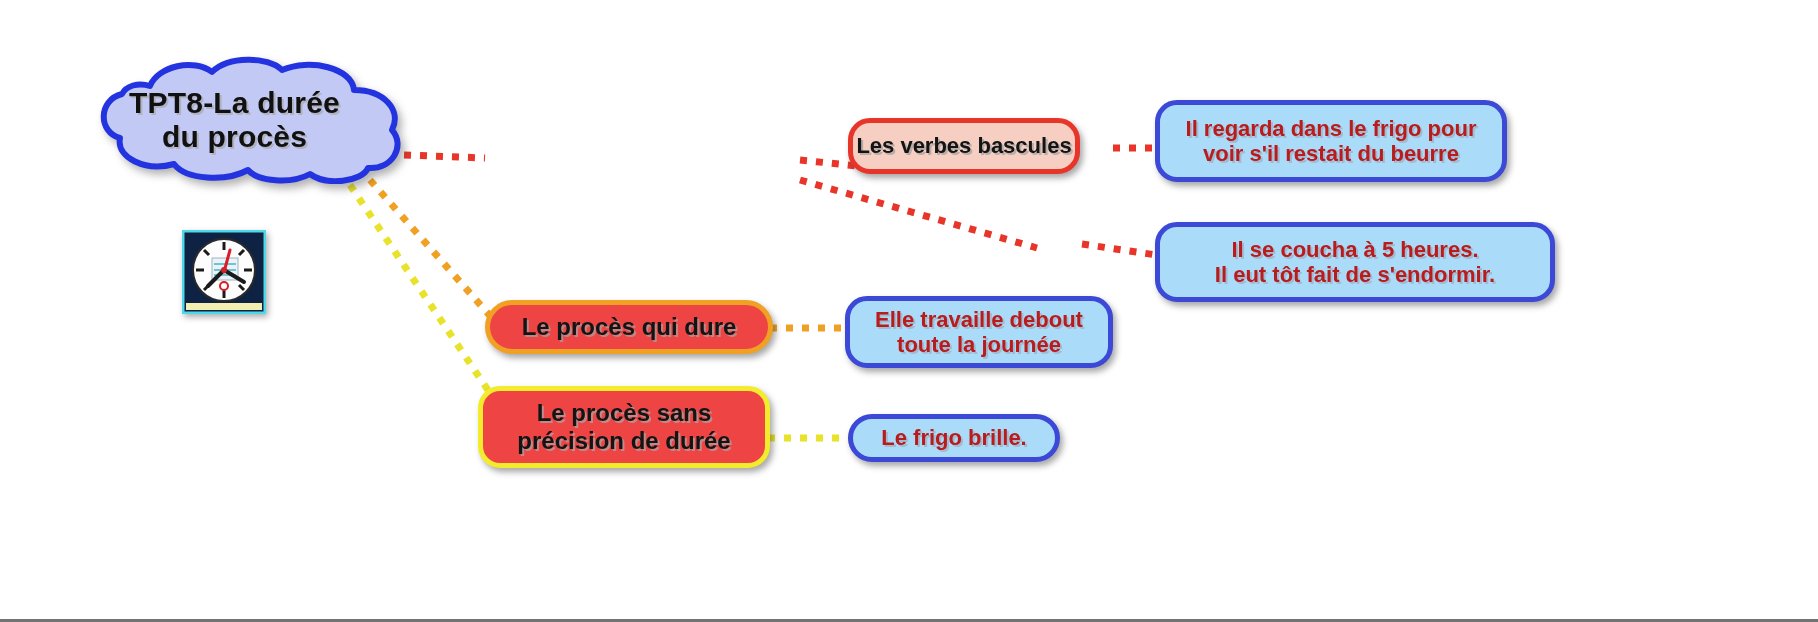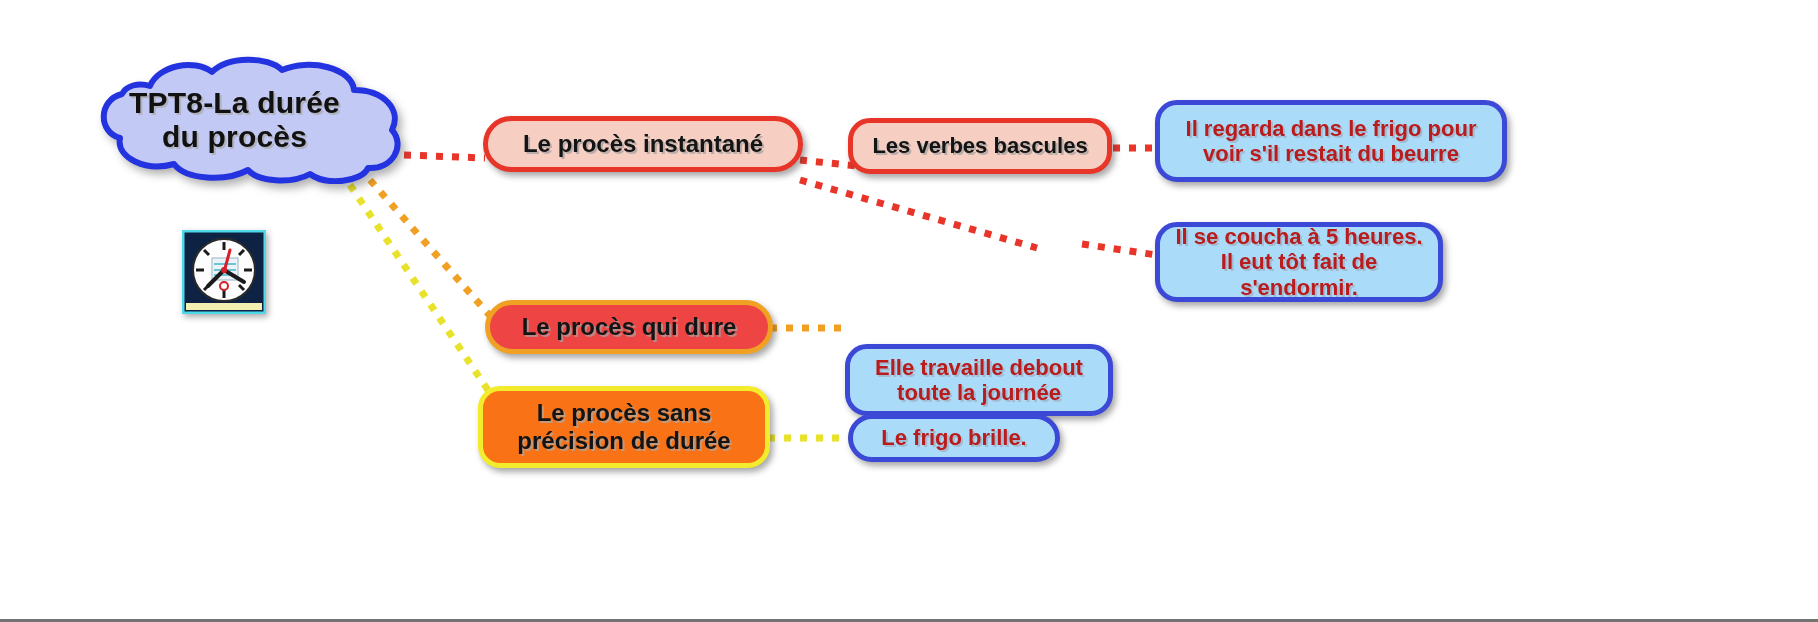--- a/index.html
+++ b/index.html
@@ -80,21 +80,21 @@
     text-shadow: 2px 2px 0 rgba(160,160,160,0.7);
   }
   .orange-node {
     background: #ef4444;
     border-color: #f0a123;
     border-width: 5px;
     color: #141414;
     text-shadow: 2px 2px 0 rgba(165,165,165,0.7);
   }
   .yellow-node {
-    background: #f97316;
+    background: #ef4444;
     border-color: #f2ec2c;
     border-width: 5px;
     color: #141414;
     text-shadow: 2px 2px 0 rgba(170,170,170,0.7);
     text-align: center;
   }
   .blue-node {
     background: #aadcfa;
     border-color: #3b49d6;
     border-width: 5px;
@@ -176,34 +176,33 @@
         <line x1="32" y1="45" x2="54" y2="45"></line>
       </g>
       <line x1="42" y1="40" x2="26" y2="56" stroke="#1a1a1a" stroke-width="4" stroke-linecap="round"></line>
       <line x1="42" y1="40" x2="62" y2="52" stroke="#1a1a1a" stroke-width="4" stroke-linecap="round"></line>
       <line x1="42" y1="42" x2="48" y2="20" stroke="#d81e28" stroke-width="3" stroke-linecap="round"></line>
       <circle cx="42" cy="40" r="3" fill="#d81e28"></circle>
       <circle cx="42" cy="56" r="4" fill="none" stroke="#d81e28" stroke-width="2"></circle>
     </svg>
   </div>
 
-  <div class="node pill red-node" style="left:483px; top:116px; width:320px; height:56px; font-size:24px;">Le procès instantané</div>
-
-  <div class="node rounded red-node" style="left:848px; top:118px; width:264px; height:56px; font-size:22px;">Les verbes bascules</div>
+
+  <div class="node rounded red-node" style="left:848px; top:118px; width:232px; height:56px; font-size:22px;">Les verbes bascules</div>
 
 
   <div class="node rounded blue-node" style="left:1155px; top:100px; width:352px; height:82px; font-size:22px;">Il regarda dans le frigo pour
 voir s'il restait du beurre</div>
 
-  <div class="node rounded blue-node" style="left:1155px; top:222px; width:288px; height:80px; font-size:22px;">Il se coucha à 5 heures.
+  <div class="node rounded blue-node" style="left:1155px; top:222px; width:400px; height:80px; font-size:22px;">Il se coucha à 5 heures.
 Il eut tôt fait de s'endormir.</div>
 
   <div class="node pill orange-node" style="left:485px; top:300px; width:288px; height:54px; font-size:24px;">Le procès qui dure</div>
 
-  <div class="node rounded blue-node" style="left:845px; top:296px; width:268px; height:72px; font-size:22px;margin-top:48px;">Elle travaille debout
+  <div class="node rounded blue-node" style="left:845px; top:296px; width:268px; height:72px; font-size:22px;">Elle travaille debout
 toute la journée</div>
 
   <div class="node rounded yellow-node" style="left:478px; top:386px; width:292px; height:82px; font-size:24px;">Le procès sans
 précision de durée</div>
 
   <div class="node pill blue-node" style="left:848px; top:414px; width:212px; height:48px; font-size:22px;">Le frigo brille.</div>
 
 </div>
 
 </body></html>

